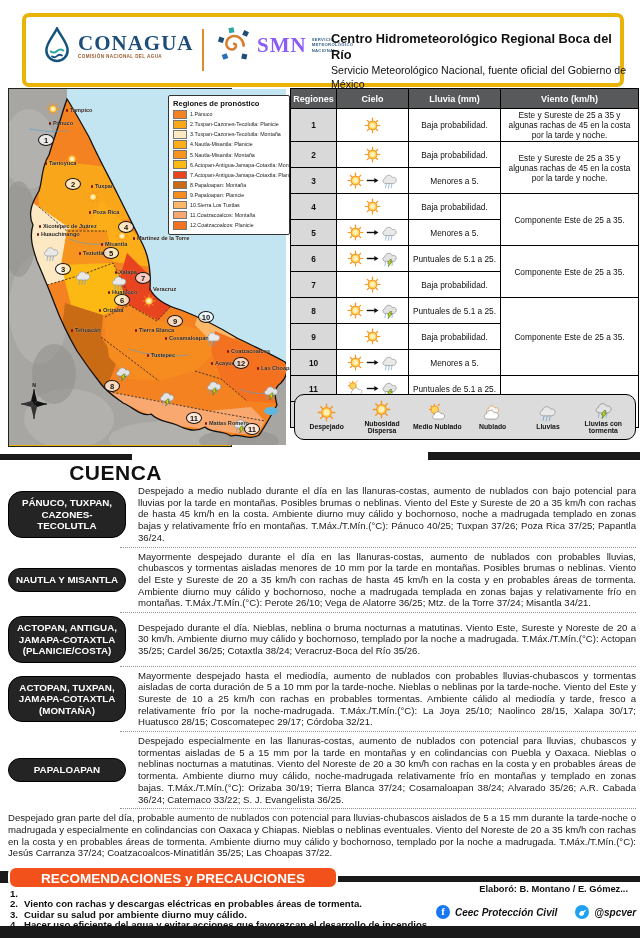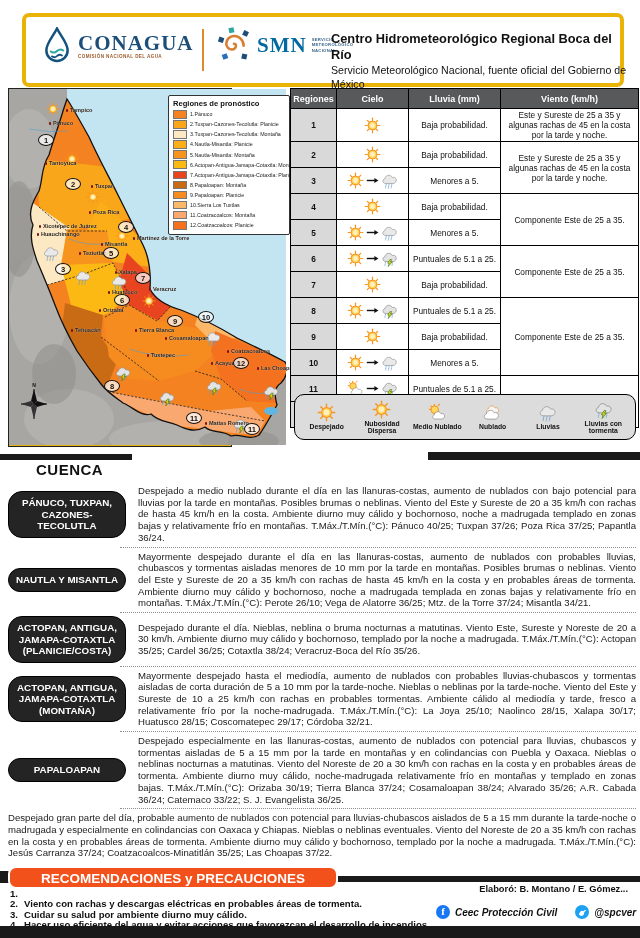--- a/index.html
+++ b/index.html
@@ -5,21 +5,21 @@
   html,body{margin:0;padding:0;background:#e9e9e9;}
   #page{position:relative;width:640px;height:938px;background:#ffffff;overflow:hidden;
         font-family:"Liberation Sans",sans-serif;color:#111;}
   
   .hcard{position:absolute;left:22px;top:13px;width:594px;height:66px;border:4px solid #eab308;border-radius:7px;background:#fff;}
   .cona{position:absolute;left:16px;top:10px;display:flex;align-items:center;gap:6px;}
   .cona-name{font-family:"Liberation Serif",serif;font-weight:bold;font-size:21px;color:#1c4e79;letter-spacing:1px;line-height:20px;}
   .cona-tag{font-size:4.6px;color:#9c5b2e;font-weight:bold;letter-spacing:.4px;margin-top:1px;}
   .hdiv{position:absolute;left:176px;top:12px;width:2px;height:42px;background:#e08a2e;}
   .smn{position:absolute;left:190px;top:8px;display:flex;align-items:center;gap:5px;}
-  .smn-name{font-family:"Liberation Serif",serif;font-weight:bold;font-size:21px;color:#0369a1;letter-spacing:1px;}
+  .smn-name{font-family:"Liberation Serif",serif;font-weight:bold;font-size:21px;color:#8b5cf6;letter-spacing:1px;}
   .smn-tag{font-size:4.2px;color:#37648a;font-weight:bold;width:46px;line-height:5.4px;letter-spacing:.3px;}
   .htitle{position:absolute;left:305px;top:14px;width:300px;text-align:left;}
   .htitle .t1{font-size:12.8px;font-weight:bold;line-height:16px;}
   .htitle .t2{font-size:10.6px;line-height:14px;}
   
   #map{position:absolute;left:8px;top:88px;width:224px;height:359px;border:1.6px solid #222;background:#eab308;box-sizing:border-box;}
   #mapsvg{position:absolute;left:0;top:0;}
   .legendbox{position:absolute;left:159px;top:6px;width:122px;background:#fff;border:1px solid #333;border-radius:2px;padding:3px 4px;box-sizing:border-box;}
   .legendbox h4{margin:0 0 2px 0;font-size:7.6px;}
   .lg-item{display:flex;align-items:center;gap:3px;margin:1.6px 0;}
@@ -43,21 +43,21 @@
   
   #strip{position:absolute;left:294px;top:394px;width:342px;height:46px;background:#dcdcdc;border:1.6px solid #000;border-radius:10px;
          display:flex;align-items:center;justify-content:space-around;box-sizing:border-box;padding:2px 4px;}
   .strip-item{display:flex;flex-direction:column;align-items:center;width:54px;}
   .strip-item .wic{width:19px;height:19px;}
   .strip-lb{font-size:6.8px;font-weight:bold;text-align:center;line-height:7.4px;margin-top:1px;}
   
   .bar{position:absolute;background:#1a1a1a;}
   #banner{position:absolute;left:104px;top:447px;width:344px;height:27px;background:#f2511b;border:2px solid #fff;border-radius:8px;
           color:#fff;font-weight:bold;font-size:15px;text-align:center;line-height:25px;box-sizing:border-box;letter-spacing:.2px;}
-  #cuenca{position:absolute;left:36px;top:461px;width:126px;text-align:left;font-size:15px;font-weight:bold;letter-spacing:.5px;}
+  #cuenca{position:absolute;left:36px;top:461px;width:126px;text-align:right;font-size:21px;font-weight:bold;letter-spacing:.5px;}
   
   #blocks{position:absolute;left:8px;top:485px;width:628px;height:380px;}
   .blk{display:flex;align-items:center;gap:12px;}
   .pill{flex:none;width:118px;background:#242424;color:#fff;border-radius:14px;border:1.5px solid #000;
         font-size:9.8px;font-weight:bold;text-align:center;padding:5px 6px;line-height:11.5px;box-sizing:border-box;}
   .btxt{flex:1;font-size:9.6px;line-height:11.7px;text-align:justify;color:#1b1b1b;}
   .dots{border-top:1.6px dotted #8f8f8f;margin:3px 0 3px 112px;}
   
   #reco-pill{position:absolute;left:8px;top:866px;width:330px;height:23px;background:#f2511b;border:2px solid #fff;border-radius:8px;
              color:#fff;font-weight:bold;font-size:13.5px;text-align:center;line-height:21px;box-sizing:border-box;}
@@ -648,21 +648,21 @@
         <div class="pill">NAUTLA Y MISANTLA</div>
         <div class="btxt">Mayormente despejado durante el día en las llanuras-costas, aumento de nublados con probables lluvias, chubascos y tormentas aisladas menores de 10 mm por la tarde en montañas. Posibles brumas o neblinas. Viento del Este y Sureste de 20 a 35 km/h con rachas de hasta 45 km/h en la costa y en probables áreas de tormenta. Ambiente diurno muy cálido y bochornoso, noche a madrugada templada en zonas bajas y relativamente frío en montañas. T.Máx./T.Mín.(°C): Perote 26/10; Vega de Alatorre 36/25; Mtz. de la Torre 37/24; Misantla 34/21.</div>
       </div>
       <div class="dots"></div>
       <div class="blk">
         <div class="pill">ACTOPAN, ANTIGUA, JAMAPA-COTAXTLA (PLANICIE/COSTA)</div>
         <div class="btxt">Despejado durante el día. Nieblas, neblina o bruma nocturnas a matutinas. Viento Este, Sureste y Noreste de 20 a 30 km/h. Ambiente diurno muy cálido y bochornoso, templado por la noche a madrugada. T.Máx./T.Mín.(°C): Actopan 35/25; Cardel 36/25; Cotaxtla 38/24; Veracruz-Boca del Río 35/26.</div>
       </div>
       <div class="dots"></div>
       <div class="blk">
-        <div class="pill">ACTOPAN, ANTIGUA, JAMAPA-COTAXTLA (MONTAÑA)</div>
+        <div class="pill">ACTOPAN, TUXPAN, JAMAPA-COTAXTLA (MONTAÑA)</div>
         <div class="btxt">Mayormente despejado hasta el mediodía, aumento de nublados con probables lluvias-chubascos y tormentas aisladas de corta duración de 5 a 10 mm por la tarde-noche. Nieblas o neblinas por la tarde-noche. Viento del Este y Sureste de 10 a 25 km/h con rachas en probables tormentas. Ambiente cálido al mediodía y tarde, fresco a relativamente frío por la noche-madrugada. T.Máx./T.Mín.(°C): La Joya 25/10; Naolinco 28/15, Xalapa 30/17; Huatusco 28/15; Coscomatepec 29/17; Córdoba 32/21.</div>
       </div>
       <div class="dots"></div>
       <div class="blk">
         <div class="pill">PAPALOAPAN</div>
         <div class="btxt">Despejado especialmente en las llanuras-costas, aumento de nublados con potencial para lluvias, chubascos y tormentas aisladas de 5 a 15 mm por la tarde en montañas y en colindancias con Puebla y Oaxaca. Nieblas o neblinas nocturnas a matutinas. Viento del Noreste de 20 a 30 km/h con rachas en la costa y en probables áreas de tormenta. Ambiente diurno muy cálido, noche-madrugada relativamente frío en montañas y templado en zonas bajas. T.Máx./T.Mín.(°C): Orizaba 30/19; Tierra Blanca 37/24; Cosamaloapan 38/24; Alvarado 35/26; A.R. Cabada 36/24; Catemaco 33/22; S. J. Evangelista 36/25.</div>
       </div>
       <div class="dots"></div>
       <div class="blk">
         <div class="btxt">Despejado gran parte del día, probable aumento de nublados con potencial para lluvias-chubascos aislados de 5 a 15 mm durante la tarde-noche o madrugada y especialmente en colindancias con Oaxaca y Chiapas. Nieblas o neblinas eventuales. Viento del Noreste de 20 a 35 km/h con rachas en la costa y en probables áreas de tormenta. Ambiente diurno muy cálido y bochornoso, templado por la noche a madrugada. T.Máx./T.Mín.(°C): Jesús Carranza 37/24; Coatzacoalcos-Minatitlán 35/25; Las Choapas 37/22.</div>

